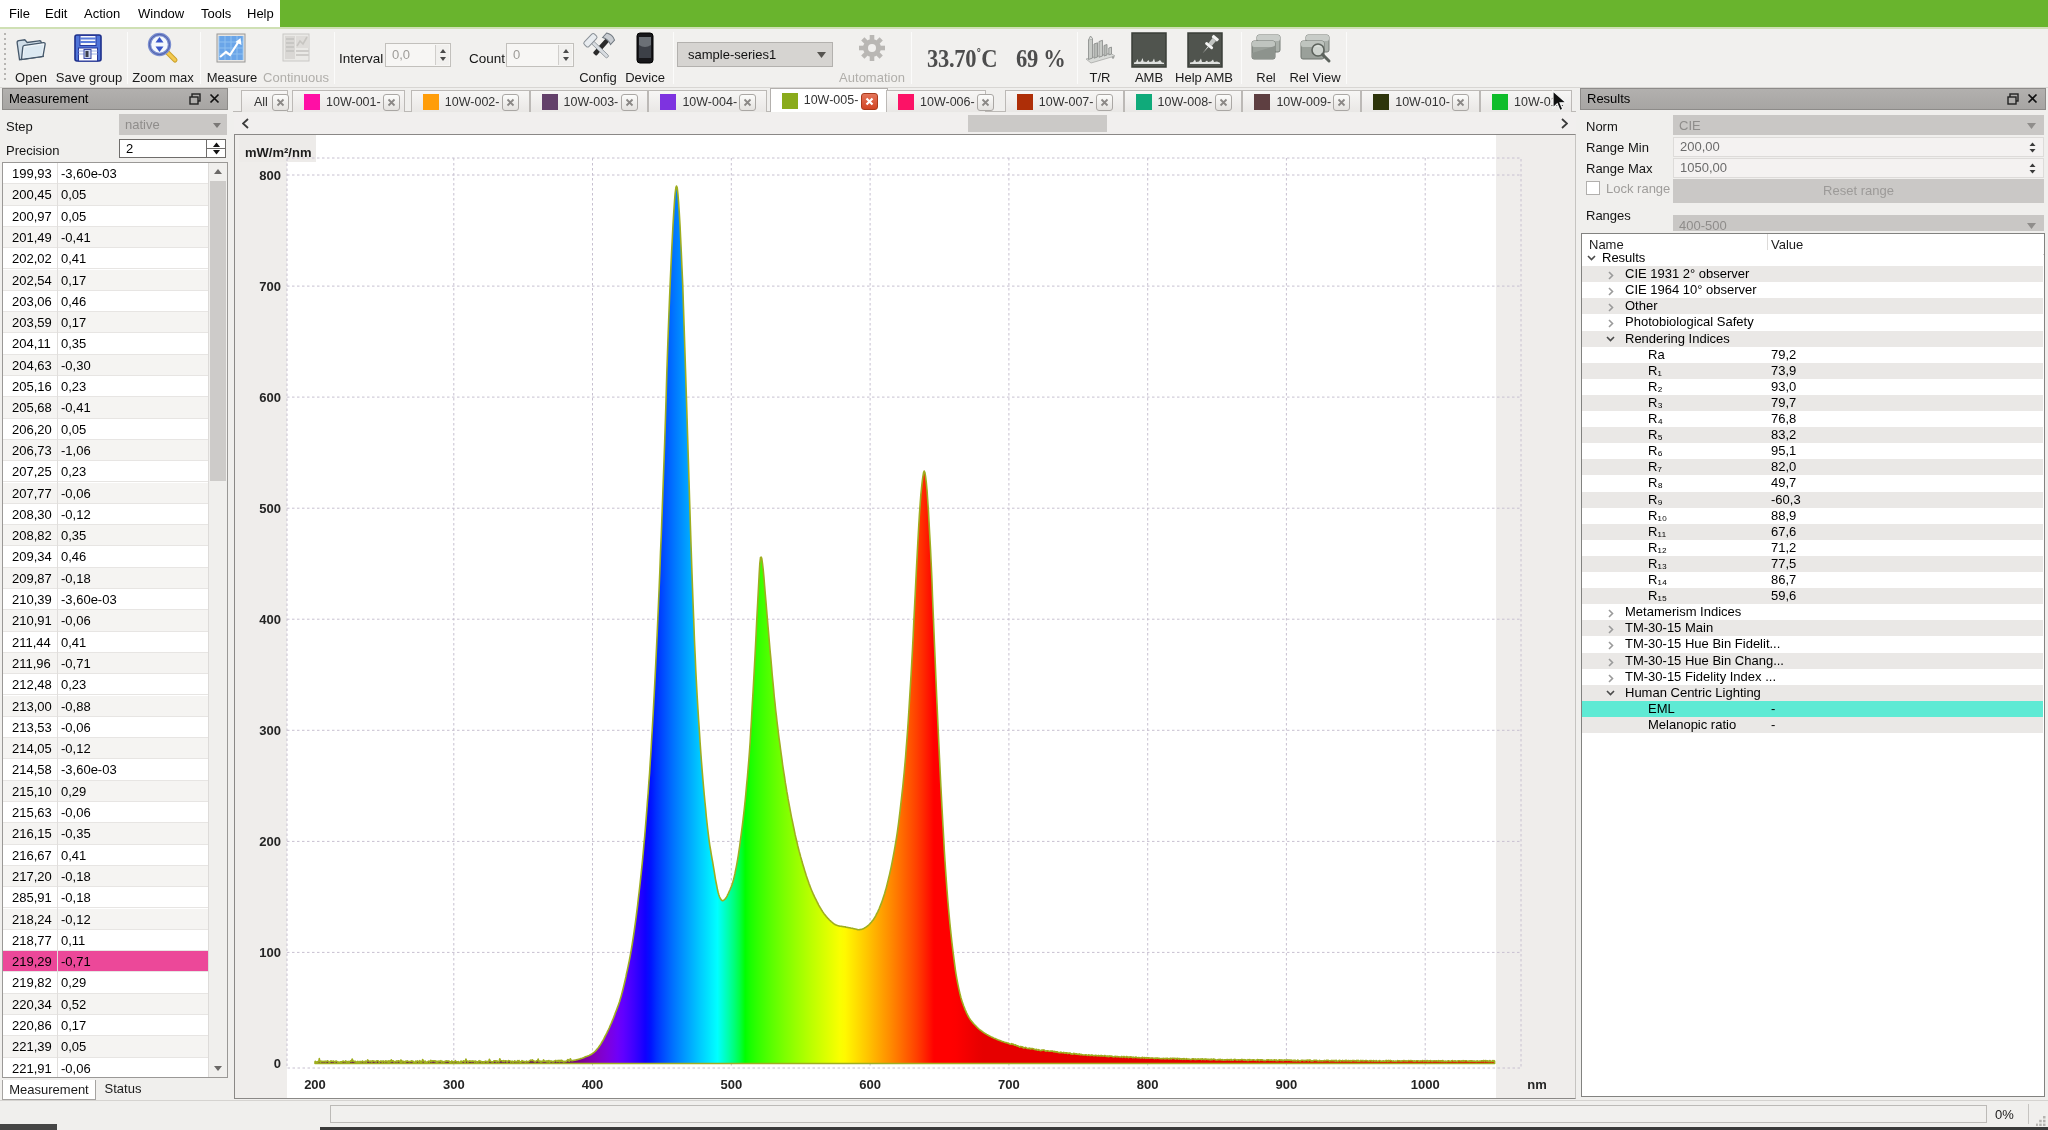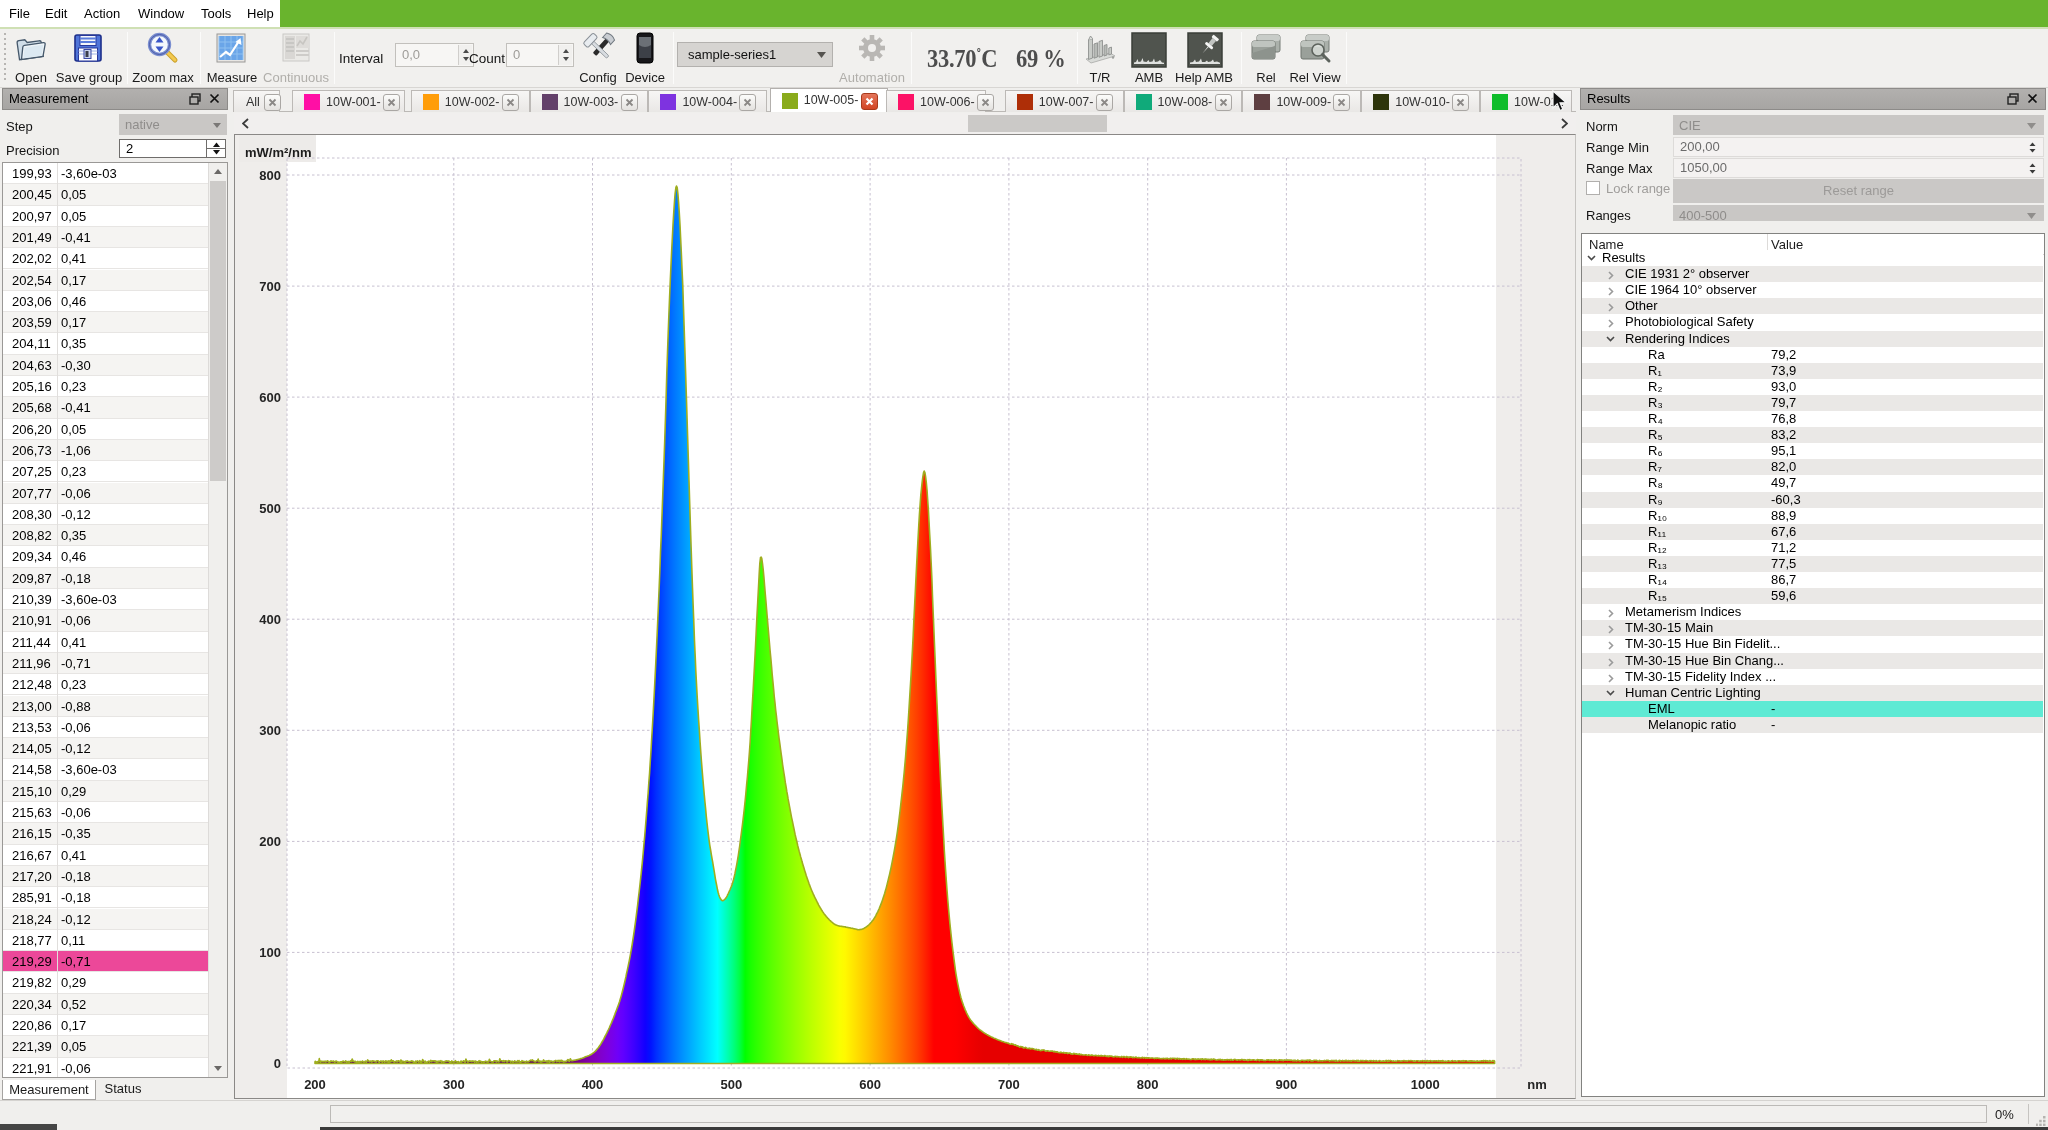--- a/index.html
+++ b/index.html
@@ -138,21 +138,21 @@
 <rect x="16" y="18" width="13" height="2" fill="#c8c6c3"></rect>
         <rect x="16" y="22" width="13" height="2" fill="#c8c6c3"></rect>
 <rect x="6" y="6" width="8" height="2" fill="#c2c0bd"></rect>
         <rect x="6" y="10" width="8" height="2" fill="#c2c0bd"></rect>
 <rect x="6" y="14" width="8" height="2" fill="#c2c0bd"></rect>
         <rect x="6" y="18" width="8" height="2" fill="#c2c0bd"></rect>
 </svg></div>
   <div class="tlab dis" style="left:296px">Continuous</div>
   <div class="tsep" style="left:334px"></div>
   <div class="flabel" style="left:339px;top:22px;font-size:13.5px">Interval</div>
-  <div class="tinput" style="left:395px;width:79px">0,0
+  <div class="tinput" style="left:385px;width:66px">0,0
     <div class="spinbox">
         <svg width="10" height="20" viewBox="0 0 10 20">
           <path d="M2 8 L5 4 L8 8 Z" fill="#4a4a4a"></path>
           <path d="M2 12 L5 16 L8 12 Z" fill="#4a4a4a"></path>
         </svg>
       </div>
   </div>
   <div class="flabel" style="left:469px;top:22px;font-size:13.5px">Count</div>
   <div class="tinput" style="left:506px;width:68px">0
     <div class="spinbox">
@@ -463,21 +463,21 @@
       <svg style="position:absolute;left:4px;bottom:5px" width="10" height="7" viewBox="0 0 10 7">
           <path d="M1 1 L5 6 L9 1 Z" fill="#6a6866"></path>
         </svg>
     </div>
   </div>
   <div class="btab" style="left:2px;top:992px;width:94px;height:20px;background:#fff;border:1px solid #a5a3a1;border-top:none;line-height:19px">Measurement</div>
   <div class="btab" style="left:96px;top:992px;width:54px;height:19px;line-height:18px">Status</div>
 </div>
 
 <div class="abs" style="left:233px;top:111px;width:1343px;height:1px;background:#bcb9b6"></div>
-<div class="tab" style="left:233px;width:47px">
+<div class="tab" style="left:241px;width:47px">
     <span class="tabtxt" style="left:12px">All</span>
 <span class="tclose" style="left:30px">
       <svg width="9" height="9" viewBox="0 0 9 9">
         <path d="M1.5 1.5 L7.5 7.5 M7.5 1.5 L1.5 7.5" stroke="#8b8886" stroke-width="1.8"></path>
       </svg>
     </span>
   </div>
 <div class="tab" style="left:292.0px;width:113px">
     <span class="sw" style="background:#ff0fa5"></span>
     <span class="tabtxt" style="left:33px">10W-001-</span>
@@ -746,21 +746,21 @@
 <div class="lspin" style="left:1673px;top:158px;width:371px;height:20px">1050,00
   <svg style="position:absolute;right:6px;top:3px" width="9" height="13" viewBox="0 0 9 13">
       <path d="M1.5 5 L4.5 1.5 L7.5 5 Z" fill="#3a3a3a"></path>
       <path d="M1.5 8 L4.5 11.5 L7.5 8 Z" fill="#3a3a3a"></path>
     </svg>
 </div>
 <div class="abs" style="left:1586px;top:181px;width:14px;height:14px;background:#fff;border:1px solid #b1afad"></div>
 <div class="flabel dis" style="left:1606px;top:181px">Lock range</div>
 <div class="abs" style="left:1673px;top:179px;width:371px;height:24px;background:#cac8c6;color:#9c9a98;font-size:13px;text-align:center;line-height:24px">Reset range</div>
 <div class="flabel" style="left:1586px;top:208px">Ranges</div>
-<div class="dcombo" style="left:1673px;top:205px;width:371px;height:16px">400-500
+<div class="dcombo" style="left:1673px;top:215px;width:371px;height:16px">400-500
   <svg style="position:absolute;right:8px;top:8px" width="9" height="6" viewBox="0 0 9 6">
       <path d="M0 0 L9 0 L4.5 6 Z" fill="#8f8d8b"></path>
     </svg>
 </div>
 <div class="abs" style="left:1581px;top:233px;width:464px;height:864px;background:#fff;border:1px solid #828280"></div>
 <div class="abs" style="left:1589px;top:237px;font-size:13px">Name</div>
 <div class="abs" style="left:1771px;top:237px;font-size:13px">Value</div>
 <div class="abs" style="left:1767px;top:234px;width:1px;height:20px;background:#dddbd9"></div>
 <div class="abs" style="left:1582px;top:254px;width:462px;height:1px;background:#d6d4d2"></div>
 <div class="trow" style="top:250.0px;background:#ffffff">

